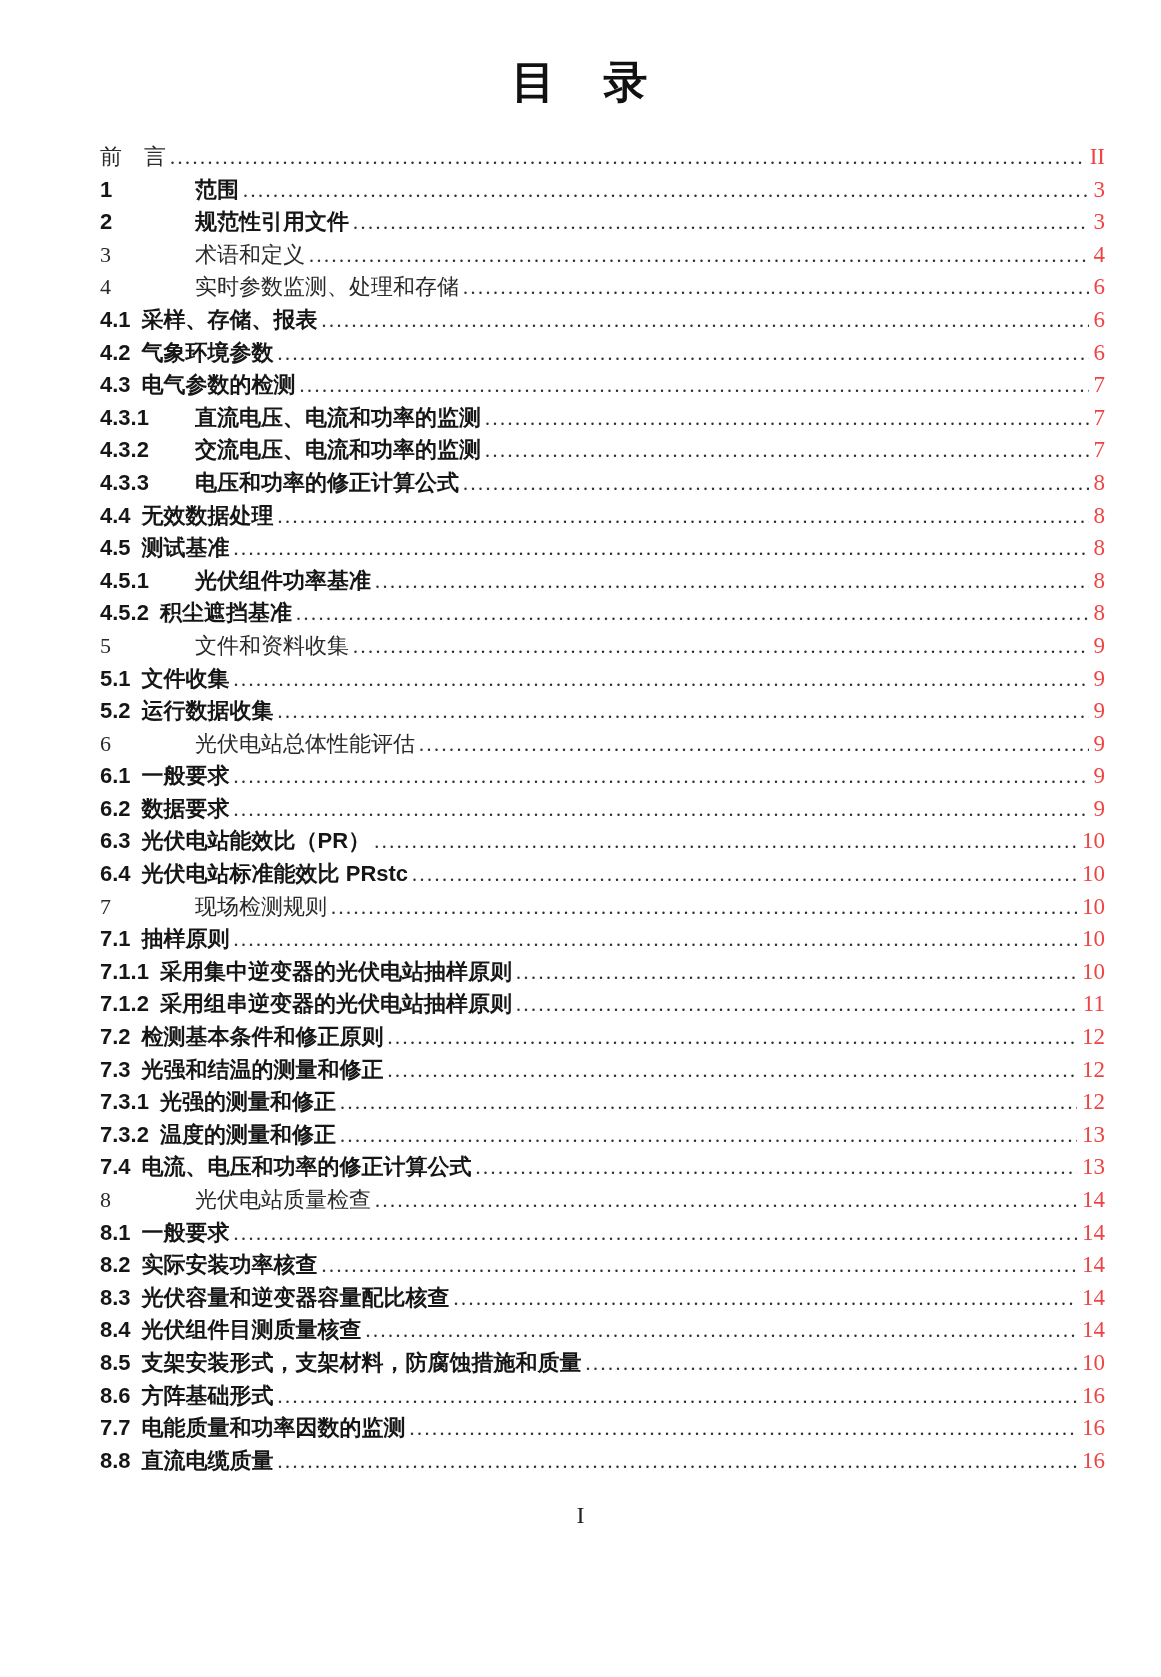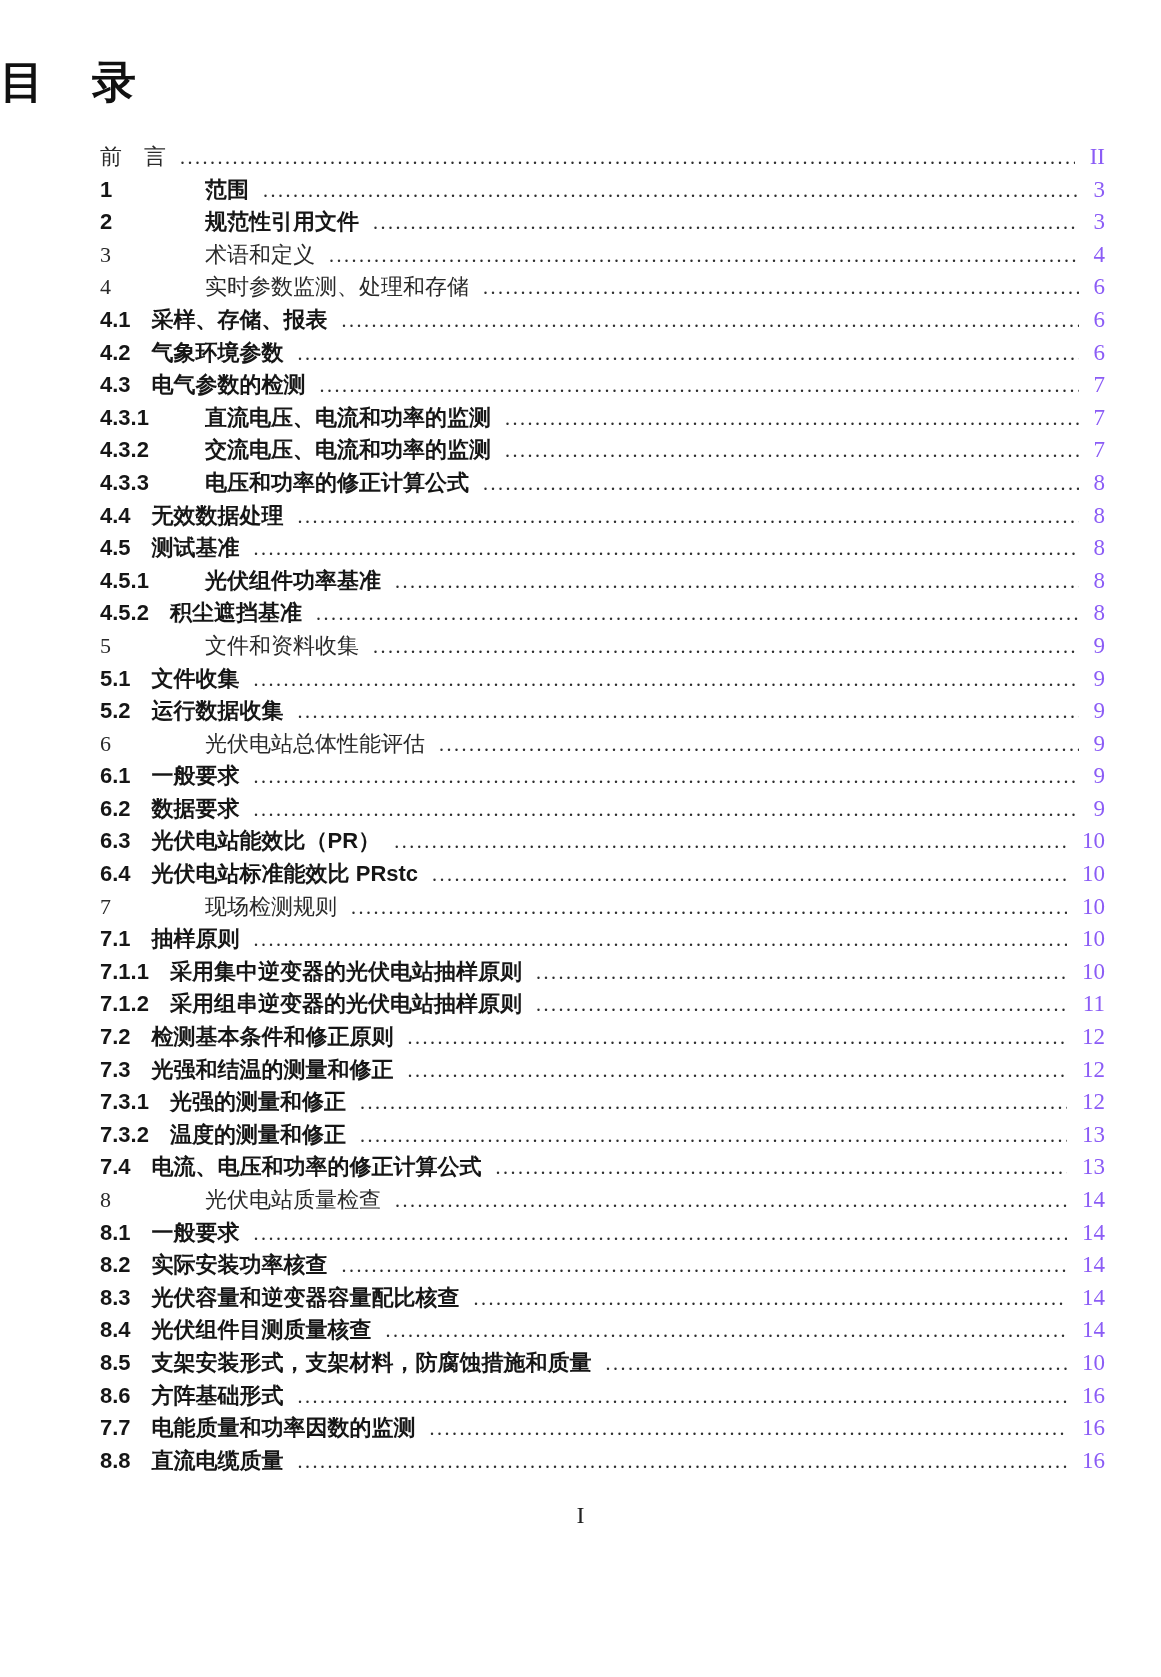--- a/index.html
+++ b/index.html
@@ -8,42 +8,41 @@
     width:1161px;height:1677px;
     margin:0 auto;
     background:#ffffff;
     font-family:"Liberation Serif","DejaVu Serif",serif;
     color:#1c1c1c;
     overflow:hidden;
   }
   .doc-title{
     margin:0;
     padding-top:56px;
-    text-align:left;
+    text-align:center;
     font-size:44px;
     line-height:1.2;
     font-weight:700;
     font-family:"Liberation Sans","DejaVu Sans",sans-serif;
     letter-spacing:2px;
     color:#111;
   }
   .toc{
     position:absolute;
     left:100px;
     right:56px;
     top:141px;
   }
   .row{
     display:flex;
     align-items:center;
     height:32.6px;
     font-size:22px;
     line-height:32.6px;
     white-space:nowrap;
-    gap:10px;
   }
   .row .num{flex:none;}
   .row .t{flex:none;}
   
   .row.tab .num{width:95px;}
   
   .row.run .num{margin-right:11px;}
   .row.bold{
     font-weight:700;
     font-family:"Liberation Sans","DejaVu Sans",sans-serif;
@@ -63,21 +62,21 @@
   }
   .dots::after{
     content:"..................................................................................................................................................................................................";
   }
   .pg{
     flex:none;
     text-align:right;
     font-size:23px;
     font-weight:400;
     font-family:"Liberation Serif","DejaVu Serif",serif;
-    color:#8b5cf6;
+    color:#ef4444;
     padding-left:2px;
   }
   .footer{
     position:absolute;
     top:1502px;
     left:0;
     width:100%;
     text-align:center;
     font-size:24px;
     font-family:"Liberation Serif","DejaVu Serif",serif;

